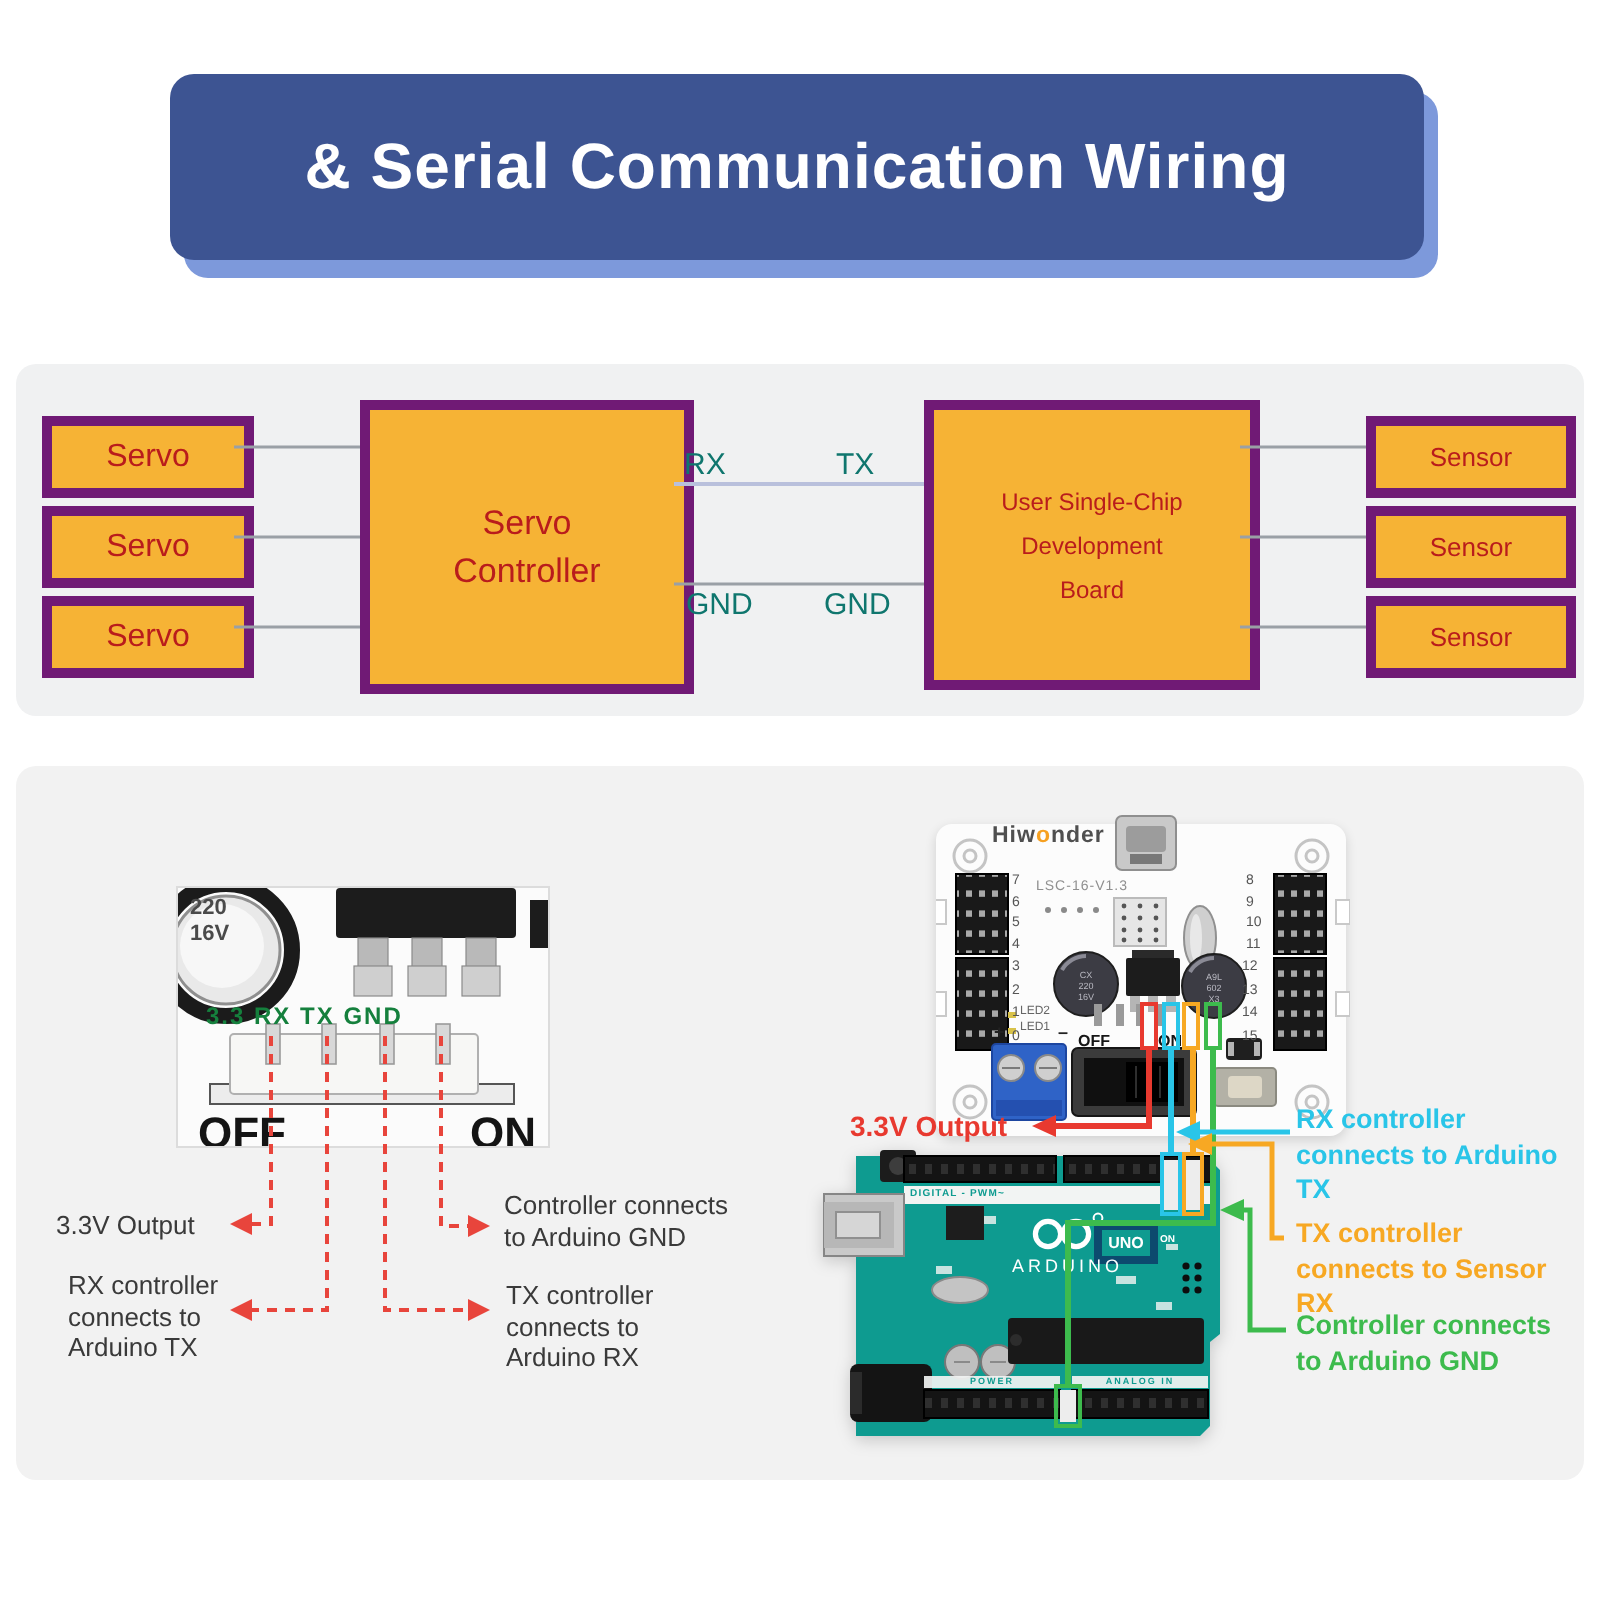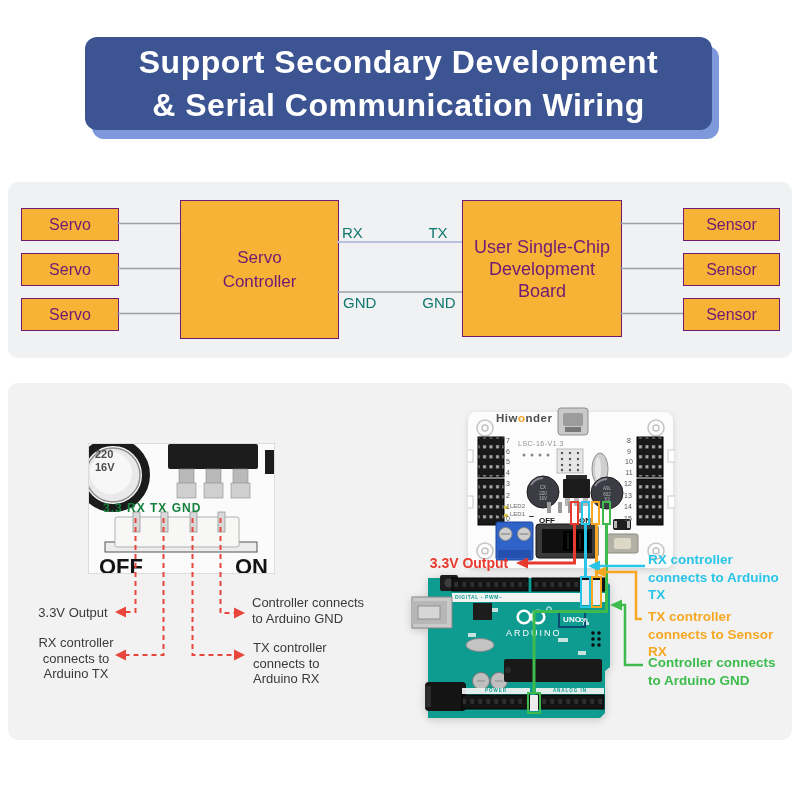--- a/index.html
+++ b/index.html
@@ -10,61 +10,60 @@
   
   #banner{left:85px;top:37px;width:627px;height:93px;background:var(--banner_bg,#3D5492);
           border-radius:12px;box-shadow:7px 9px 0 0 var(--banner_shadow,#7D99DB);
           display:flex;flex-direction:column;align-items:center;justify-content:center;
           color:#fff;font-weight:bold;font-size:32px;line-height:43px;text-align:center;letter-spacing:.5px}
   
   .panel{position:absolute;left:8px;width:784px;border-radius:10px}
   #panel-mid{top:182px;height:176px;background:#F0F1F2}
   #panel-bot{top:383px;height:357px;background:#F2F2F2}
   
-  .obox{position:absolute;background:var(--box_orange,#F6B335);border:1px solid #701a75;
-        display:flex;align-items:center;justify-content:center;color:#701a75;text-align:center}
+  .obox{position:absolute;background:var(--box_orange,#F6B335);border:5px solid #701a75;
+        display:flex;align-items:center;justify-content:center;color:#b91c1c;text-align:center}
   .obox.sm{width:96px;height:31px;font-size:16px}
-  .obox.sm2{width:95px;height:31px;font-size:16px}
+  .obox.sm2{width:95px;height:31px;font-size:13px}
   .pinlbl{position:absolute;font-size:15px;color:#0f766e}
   
   #photo{left:80px;top:60px;width:185px;height:129px;background:#fbfbfb;
          border:1px solid #dcdcdc;overflow:hidden}
   
   .ann{position:absolute;font-size:13px;line-height:15.5px;color:#3A3A3A}
-  .r{text-align:center}
+  .r{text-align:left}
   
   .wl{position:absolute;font-weight:bold;font-size:13.5px;line-height:17.5px}
   
   #ctrl{left:460px;top:29px;width:205px;height:156px;background:#FCFCFC;border-radius:8px;
         box-shadow:0 2px 6px rgba(0,0,0,.14)}
   #ardu{left:420px;top:195px;width:182px;height:140px}
   .pincol{position:absolute;font-size:7px;line-height:10.5px;color:#555}
   .pincol span{display:block}
   #overlay{position:absolute;left:0;top:0;z-index:50;pointer-events:none}
   .flexbt{display:flex;justify-content:space-between}
 </style>
 </head>
 <body>
 
 <div id="stage">
 
   <div id="banner" class="abs">
-    <span>Support Secondary Development</span>
     <span>&amp; Serial Communication Wiring</span>
   </div>
 
   <div id="panel-mid" class="panel">
     <div class="obox sm" style="left:13px;top:26px">Servo</div>
     <div class="obox sm" style="left:13px;top:71px">Servo</div>
     <div class="obox sm" style="left:13px;top:116px">Servo</div>
 
     <div class="obox pre" style="left:172px;top:18px;width:157px;height:137px;font-size:17px;line-height:24px">Servo
 Controller</div>
 
-    <div class="obox pre" style="left:454px;top:18px;width:158px;height:135px;font-size:18px;line-height:22px">User Single-Chip
+    <div class="obox pre" style="left:454px;top:18px;width:158px;height:135px;font-size:12px;line-height:22px">User Single-Chip
 Development
 Board</div>
 
     <div class="obox sm2" style="left:675px;top:26px">Sensor</div>
     <div class="obox sm2" style="left:675px;top:71px">Sensor</div>
     <div class="obox sm2" style="left:675px;top:116px">Sensor</div>
 
     <div class="pinlbl" style="left:334px;top:42px">RX</div>
     <div class="pinlbl r" style="left:410px;top:42px;width:40px">TX</div>
     <div class="pinlbl" style="left:335px;top:112px">GND</div>
@@ -337,21 +336,21 @@
           <g fill="#e8f0ee" opacity=".85">
             <rect x="40" y="55" width="8" height="4"></rect>
               <rect x="64" y="30" width="6" height="4"></rect>
             <rect x="150" y="73" width="8" height="4"></rect>
               <rect x="130" y="60" width="10" height="4"></rect>
             <rect x="155" y="44" width="6" height="3"></rect>
           </g>
         </g>
       </svg>
       <div class="abs" style="left:27px;top:15.5px;width:150px;font-size:5px;font-weight:bold;color:#0E9B90;letter-spacing:.6px">DIGITAL  -  PWM~</div>
-      <div class="abs" style="left:130px;top:33px;width:24px;height:13px;border:2px solid #0c4a6e;font-size:8px;font-weight:bold;color:#fff;display:flex;align-items:center;justify-content:center">UNO</div>
+      <div class="abs" style="left:119px;top:33px;width:24px;height:13px;border:4px solid #0c4a6e;font-size:8px;font-weight:bold;color:#fff;display:flex;align-items:center;justify-content:center">UNO</div>
       <div class="abs" style="left:78px;top:50px;font-size:9px;font-weight:normal;color:#fff;letter-spacing:2px">ARDUINO</div>
       <div class="abs" style="left:152px;top:39px;font-size:5px;font-weight:bold;color:#fff">ON</div>
       <div class="abs" style="left:36px;top:110px;width:64px;font-size:4.5px;font-weight:bold;color:#0E9B90;text-align:center;letter-spacing:1px">POWER</div>
       <div class="abs" style="left:110px;top:110px;width:64px;font-size:4.5px;font-weight:bold;color:#0E9B90;text-align:center;letter-spacing:1px">ANALOG IN</div>
     </div>
 
     <div class="wl r" style="left:417px;top:172px;width:88px;font-size:14px;color:#E8392F">3.3V Output</div>
     <div class="wl" style="left:640px;top:168px;width:145px;color:#29C5E8">
       <div>RX controller</div>
         <div>connects to Arduino TX</div>

